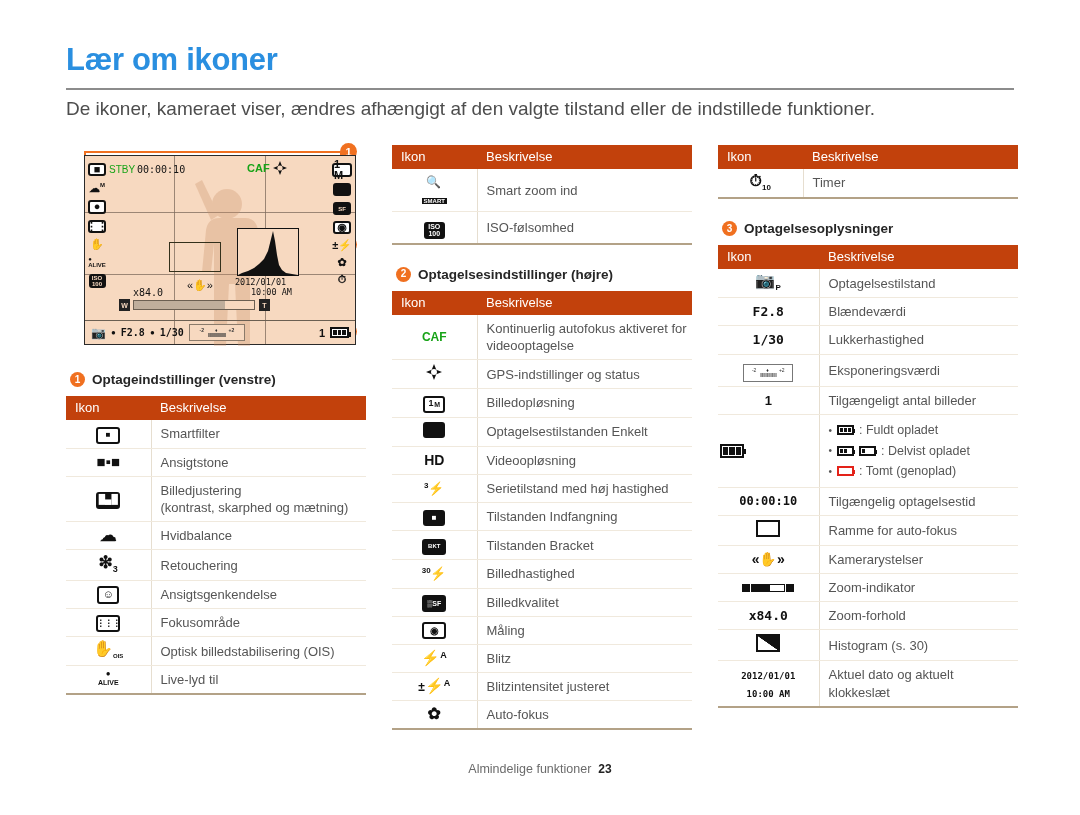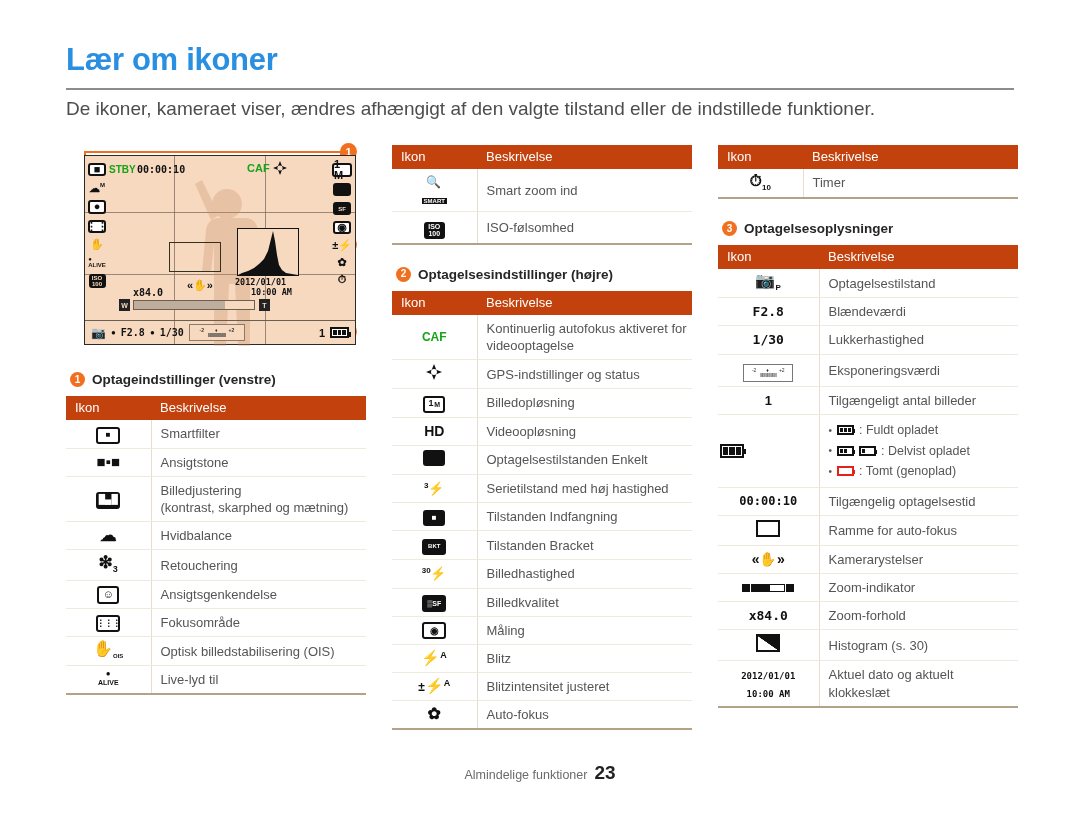--- a/index.html
+++ b/index.html
@@ -77,21 +77,21 @@
     position:absolute;left:18px;top:10px;width:272px;height:190px;
     background:#f7d9c0;border:1px solid #2a2a2a;box-sizing:border-box;
   }
   .lcd .vgrid,.lcd .hgrid{position:absolute;background:#7d6a5c;opacity:.75;}
   .lcd .vgrid{width:1px;top:0;bottom:0;}
   .lcd .hgrid{height:1px;left:0;right:0;}
   .person{
     position:absolute;left:95px;top:18px;width:95px;height:172px;
     opacity:.30;
   }
-  .lcdtxt{position:absolute;font-size:9px;font-weight:bold;color:#111;letter-spacing:0;}
+  .lcdtxt{position:absolute;font-size:9px;font-weight:normal;color:#111;letter-spacing:0;}
   .stby{color:#17a317;}
   .caf{color:#17a317;font-size:11px;font-weight:bold;}
   .mono{font-family:"DejaVu Sans Mono",monospace;}
   .afbox{
     position:absolute;left:84px;top:86px;width:52px;height:30px;
     border:1.5px solid #33301b;box-sizing:border-box;
   }
   .histo{
     position:absolute;left:152px;top:72px;width:62px;height:48px;
     border:1.5px solid #111;background:#f7d9c0;box-sizing:border-box;overflow:hidden;
@@ -180,21 +180,21 @@
     width:48px;height:16px;border:1px solid #777;font-size:5px;color:#333;line-height:1.05;
   }
   .dt{font-size:9px;font-weight:bold;color:#111;line-height:1.15;text-align:center;}
   .bignum{font-size:13px;font-weight:bold;color:#111;}
 
   
   .footer{
     position:absolute;left:0;right:0;top:762px;text-align:center;
     font-size:12.5px;color:#6b6b6b;
   }
-  .footer .pg{font-size:19px;font-weight:bold;color:#222;margin-left:7px;margin-top:7px;}
+  .footer .pg{font-size:12px;font-weight:bold;color:#222;margin-left:7px;margin-top:7px;}
 </style>
 </head>
 <body>
 
 <div class="page">
 
   <div class="title">Lær om ikoner</div>
   <div class="title-rule"></div>
   <div class="intro">De ikoner, kameraet viser, ændres afhængigt af den valgte tilstand eller de indstillede funktioner.</div>
 
@@ -411,27 +411,27 @@
               </svg></td>
           <td>GPS-indstillinger og status</td>
         </tr>
         <tr>
           <td class="ic">
             <span class="boxic" style="width:22px;height:17px;font-size:9px;">1 <span style="font-size:7px;">M</span></span></td>
           <td>Billedopløsning</td>
         </tr>
         <tr>
           <td class="ic">
+            <span class="solidbox"></span></td>
+          <td>Optagelsestilstanden Enkelt</td>
+        </tr>
+        <tr>
+          <td class="ic">
             <b style="font-size:14px;">HD</b></td>
           <td>Videoopløsning</td>
-        </tr>
-        <tr>
-          <td class="ic">
-            <span class="solidbox"></span></td>
-          <td>Optagelsestilstanden Enkelt</td>
         </tr>
         <tr>
           <td class="ic">
             <span class="gl" style="font-size:13px;"><sup style="font-size:8px;">3</sup>⚡</span></td>
           <td>Serietilstand med høj hastighed</td>
         </tr>
         <tr>
           <td class="ic">
             <span class="boxic" style="width:22px;height:16px;background:#111;color:#fff;font-size:8px;">■</span></td>
           <td>Tilstanden Indfangning</td>

